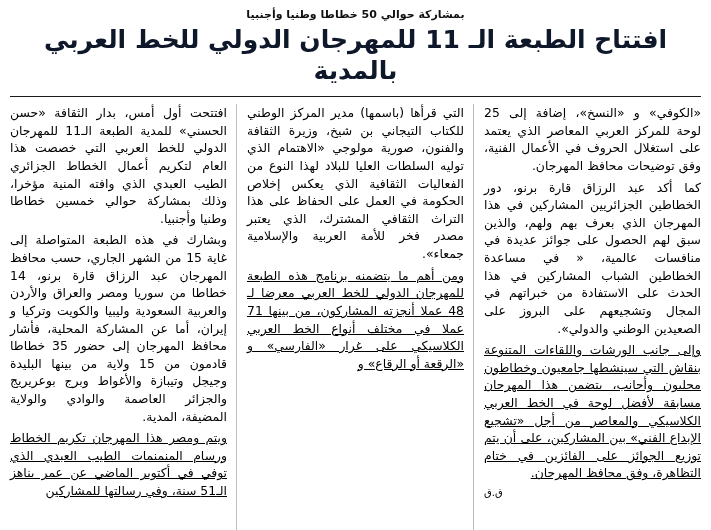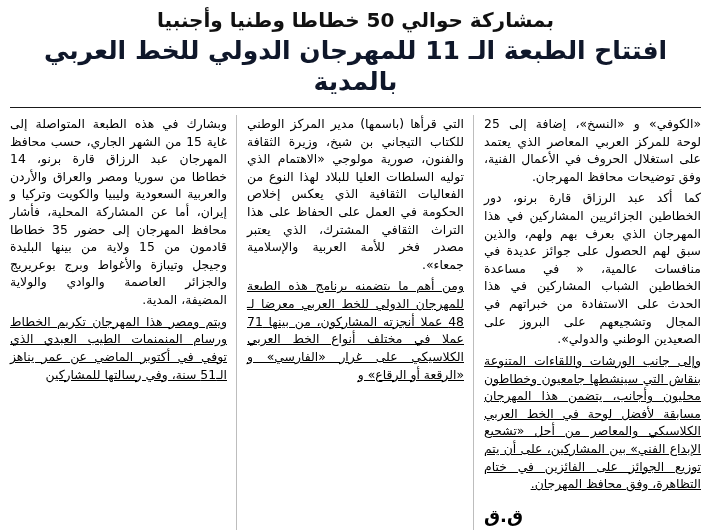--- a/index.html
+++ b/index.html
@@ -17,21 +17,21 @@
   .page {
     position: relative;
     width: 711px;
     height: 530px;
     box-sizing: border-box;
     padding: 6px 10px 4px 10px;
     background: #ffffff;
   }
   .kicker {
     text-align: center;
-    font-size: 20px;
+    font-size: 11px;
     font-weight: bold;
     color: #111111;
     letter-spacing: 0;
     margin: 2px 0 4px 0;
     line-height: 1.2;
   }
   .headline {
     text-align: center;
     font-size: 25px;
     font-weight: bold;
@@ -65,25 +65,25 @@
     padding-right: 9px;
   }
   .col p {
     margin: 0 0 4px 0;
   }
   .col p.tight {
     margin-bottom: 0;
     text-decoration: underline;
   }
   .signature {
-    font-weight: bold;
-    font-size: 18px;
+    font-weight: normal;
+    font-size: 10px;
     text-align: left;
     direction: rtl;
-    margin-top: 10px;
+    margin-top: 4px;
   }
 </style>
 </head>
 <body>
 
 <div class="page">
 
   <div class="kicker">بمشاركة حوالي 50 خطاطا وطنيا وأجنبيا</div>
 
   <h1 class="headline">افتتاح الطبعة الـ 11 للمهرجان الدولي للخط العربي بالمدية</h1>
@@ -98,18 +98,19 @@
       <p class="tight">وإلى جانب الورشات واللقاءات المتنوعة بنقاش التي سينشطها جامعيون وخطاطون محليون وأجانب، يتضمن هذا المهرجان مسابقة لأفضل لوحة في الخط العربي الكلاسيكي والمعاصر من أجل «تشجيع الإبداع الفني» بين المشاركين، على أن يتم توزيع الجوائز على الفائزين في ختام التظاهرة، وفق محافظ المهرجان.</p>
       <div class="signature">ق.ق</div>
     </div>
 
     <div class="col">
       <p>التي قرأها (باسمها) مدير المركز الوطني للكتاب التيجاني بن شيخ، وزيرة الثقافة والفنون، صورية مولوجي «الاهتمام الذي توليه السلطات العليا للبلاد لهذا النوع من الفعاليات الثقافية الذي يعكس إخلاص الحكومة في العمل على الحفاظ على هذا التراث الثقافي المشترك، الذي يعتبر مصدر فخر للأمة العربية والإسلامية جمعاء».</p>
       <p class="tight">ومن أهم ما يتضمنه برنامج هذه الطبعة للمهرجان الدولي للخط العربي معرضا لـ 48 عملا أنجزته المشاركون، من بينها 71 عملا في مختلف أنواع الخط العربي الكلاسيكي على غرار «الفارسي» و «الرقعة أو الرقاع» و</p>
     </div>
 
     <div class="col">
+      <p>افتتحت أول أمس، بدار الثقافة «حسن الحسني» للمدية الطبعة الـ11 للمهرجان الدولي للخط العربي التي خصصت هذا العام لتكريم أعمال الخطاط الجزائري الطيب العبدي الذي وافته المنية مؤخرا، وذلك بمشاركة حوالي خمسين خطاطا وطنيا وأجنبيا.</p>
       <p>وبشارك في هذه الطبعة المتواصلة إلى غاية 15 من الشهر الجاري، حسب محافظ المهرجان عبد الرزاق قارة برنو، 14 خطاطا من سوريا ومصر والعراق والأردن والعربية السعودية وليبيا والكويت وتركيا و إيران، أما عن المشاركة المحلية، فأشار محافظ المهرجان إلى حضور 35 خطاطا قادمون من 15 ولاية من بينها البليدة وجيجل وتيبازة والأغواط وبرج بوعريريج والجزائر العاصمة والوادي والولاية المضيفة، المدية.</p>
       <p class="tight">ويتم ومصر هذا المهرجان تكريم الخطاط ورسام المنمنمات الطيب العبدي الذي توفي في أكتوبر الماضي عن عمر يناهز الـ51 سنة، وفي رسالتها للمشاركين</p>
     </div>
 
   </div>
 </div>
 
 </body></html>

